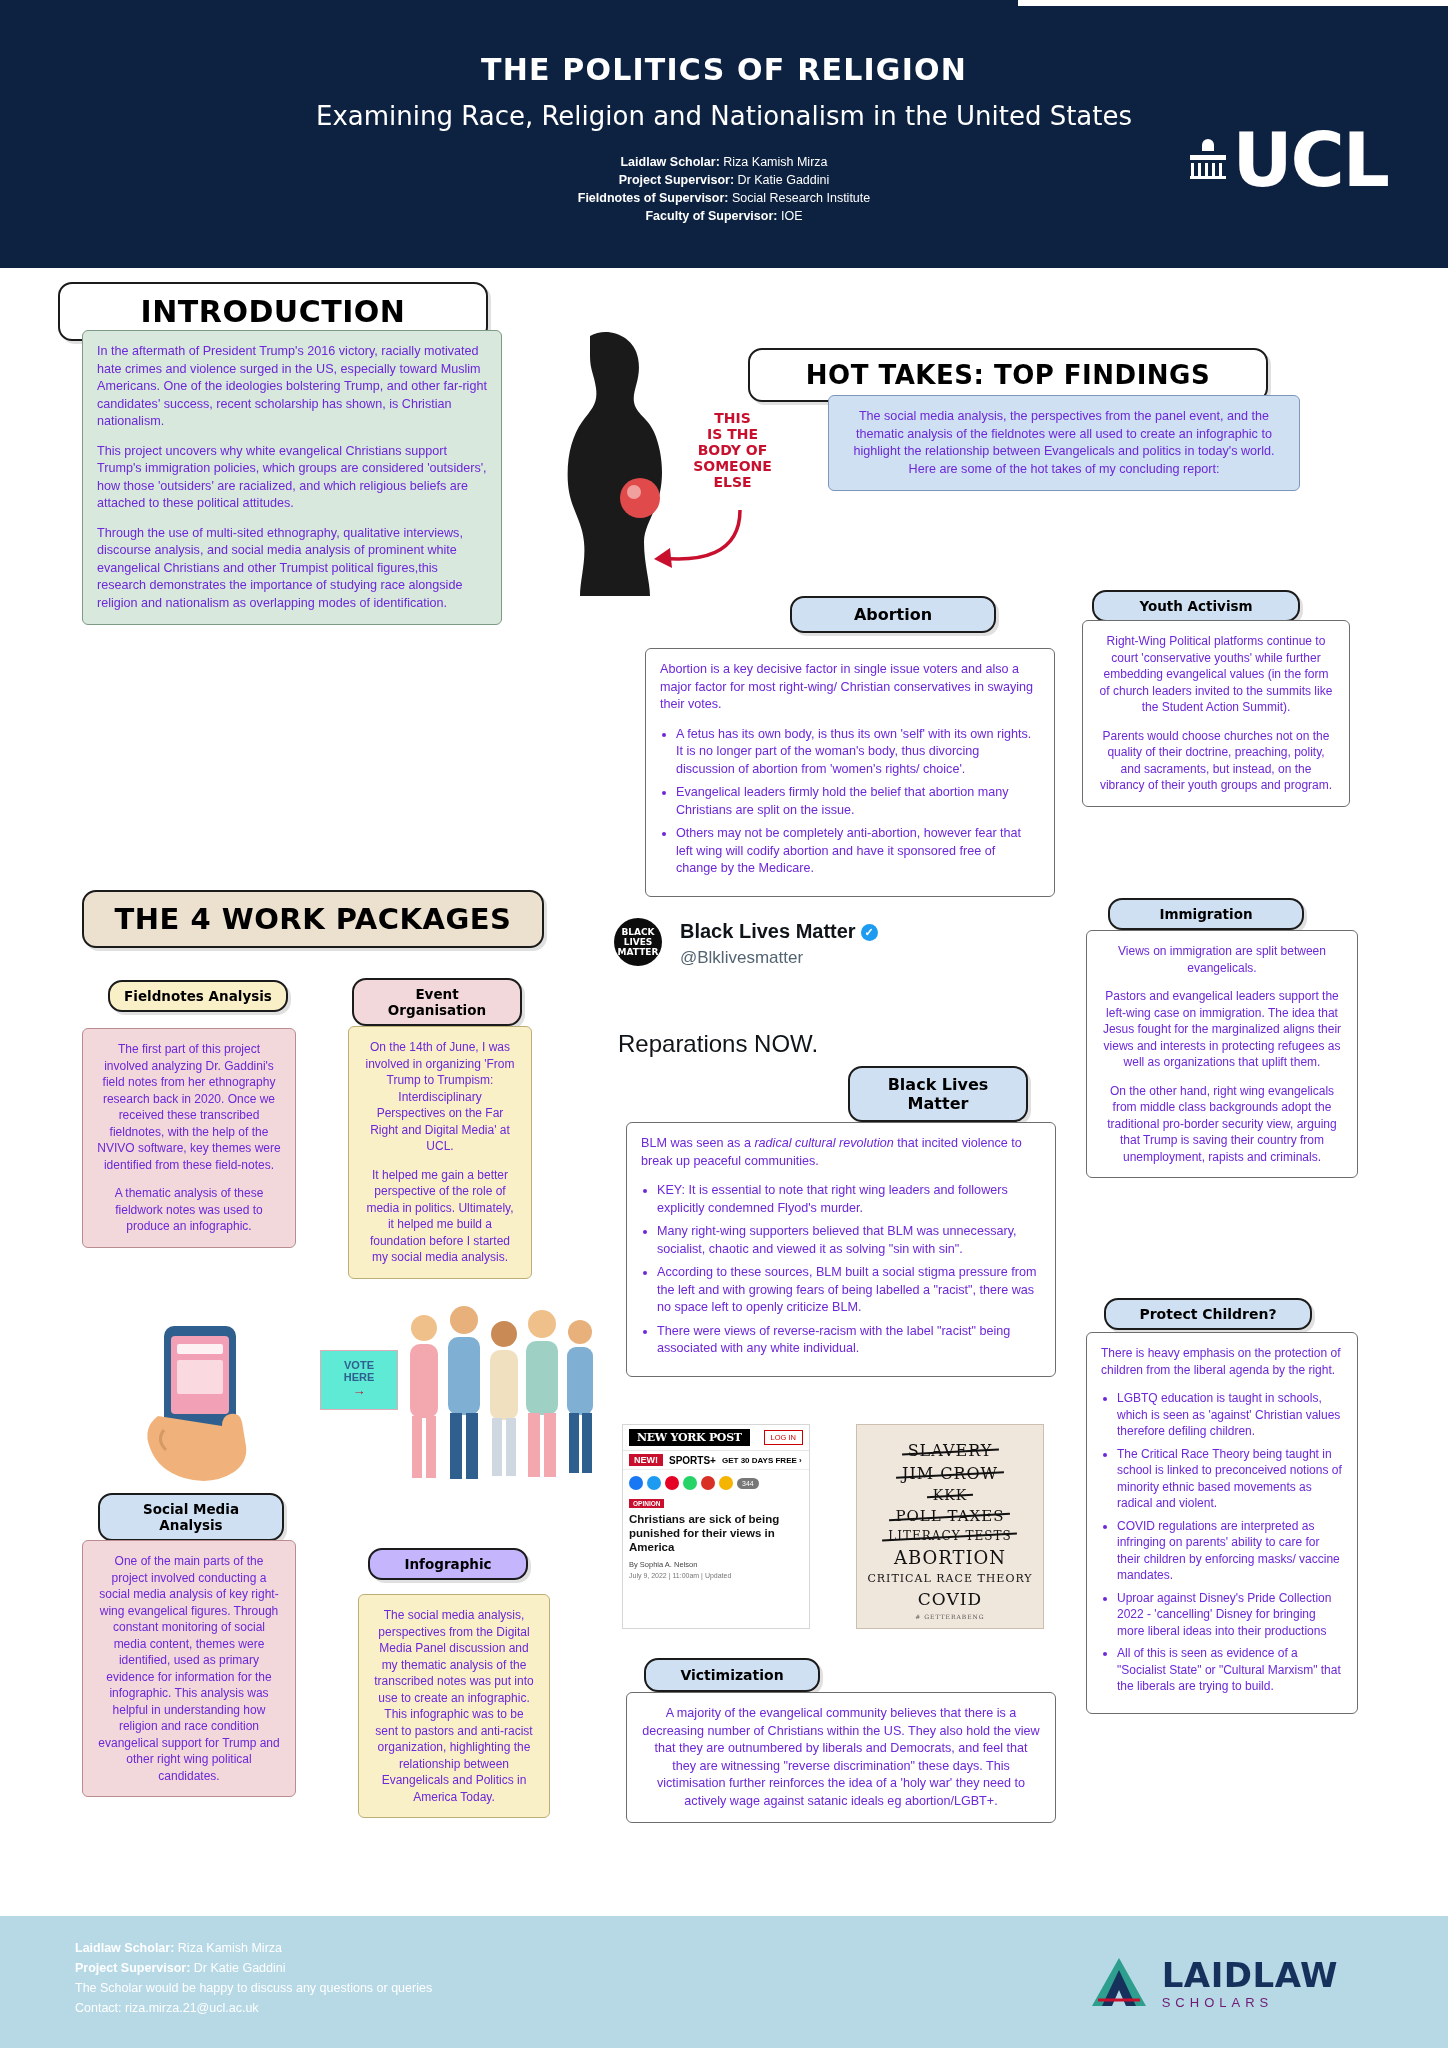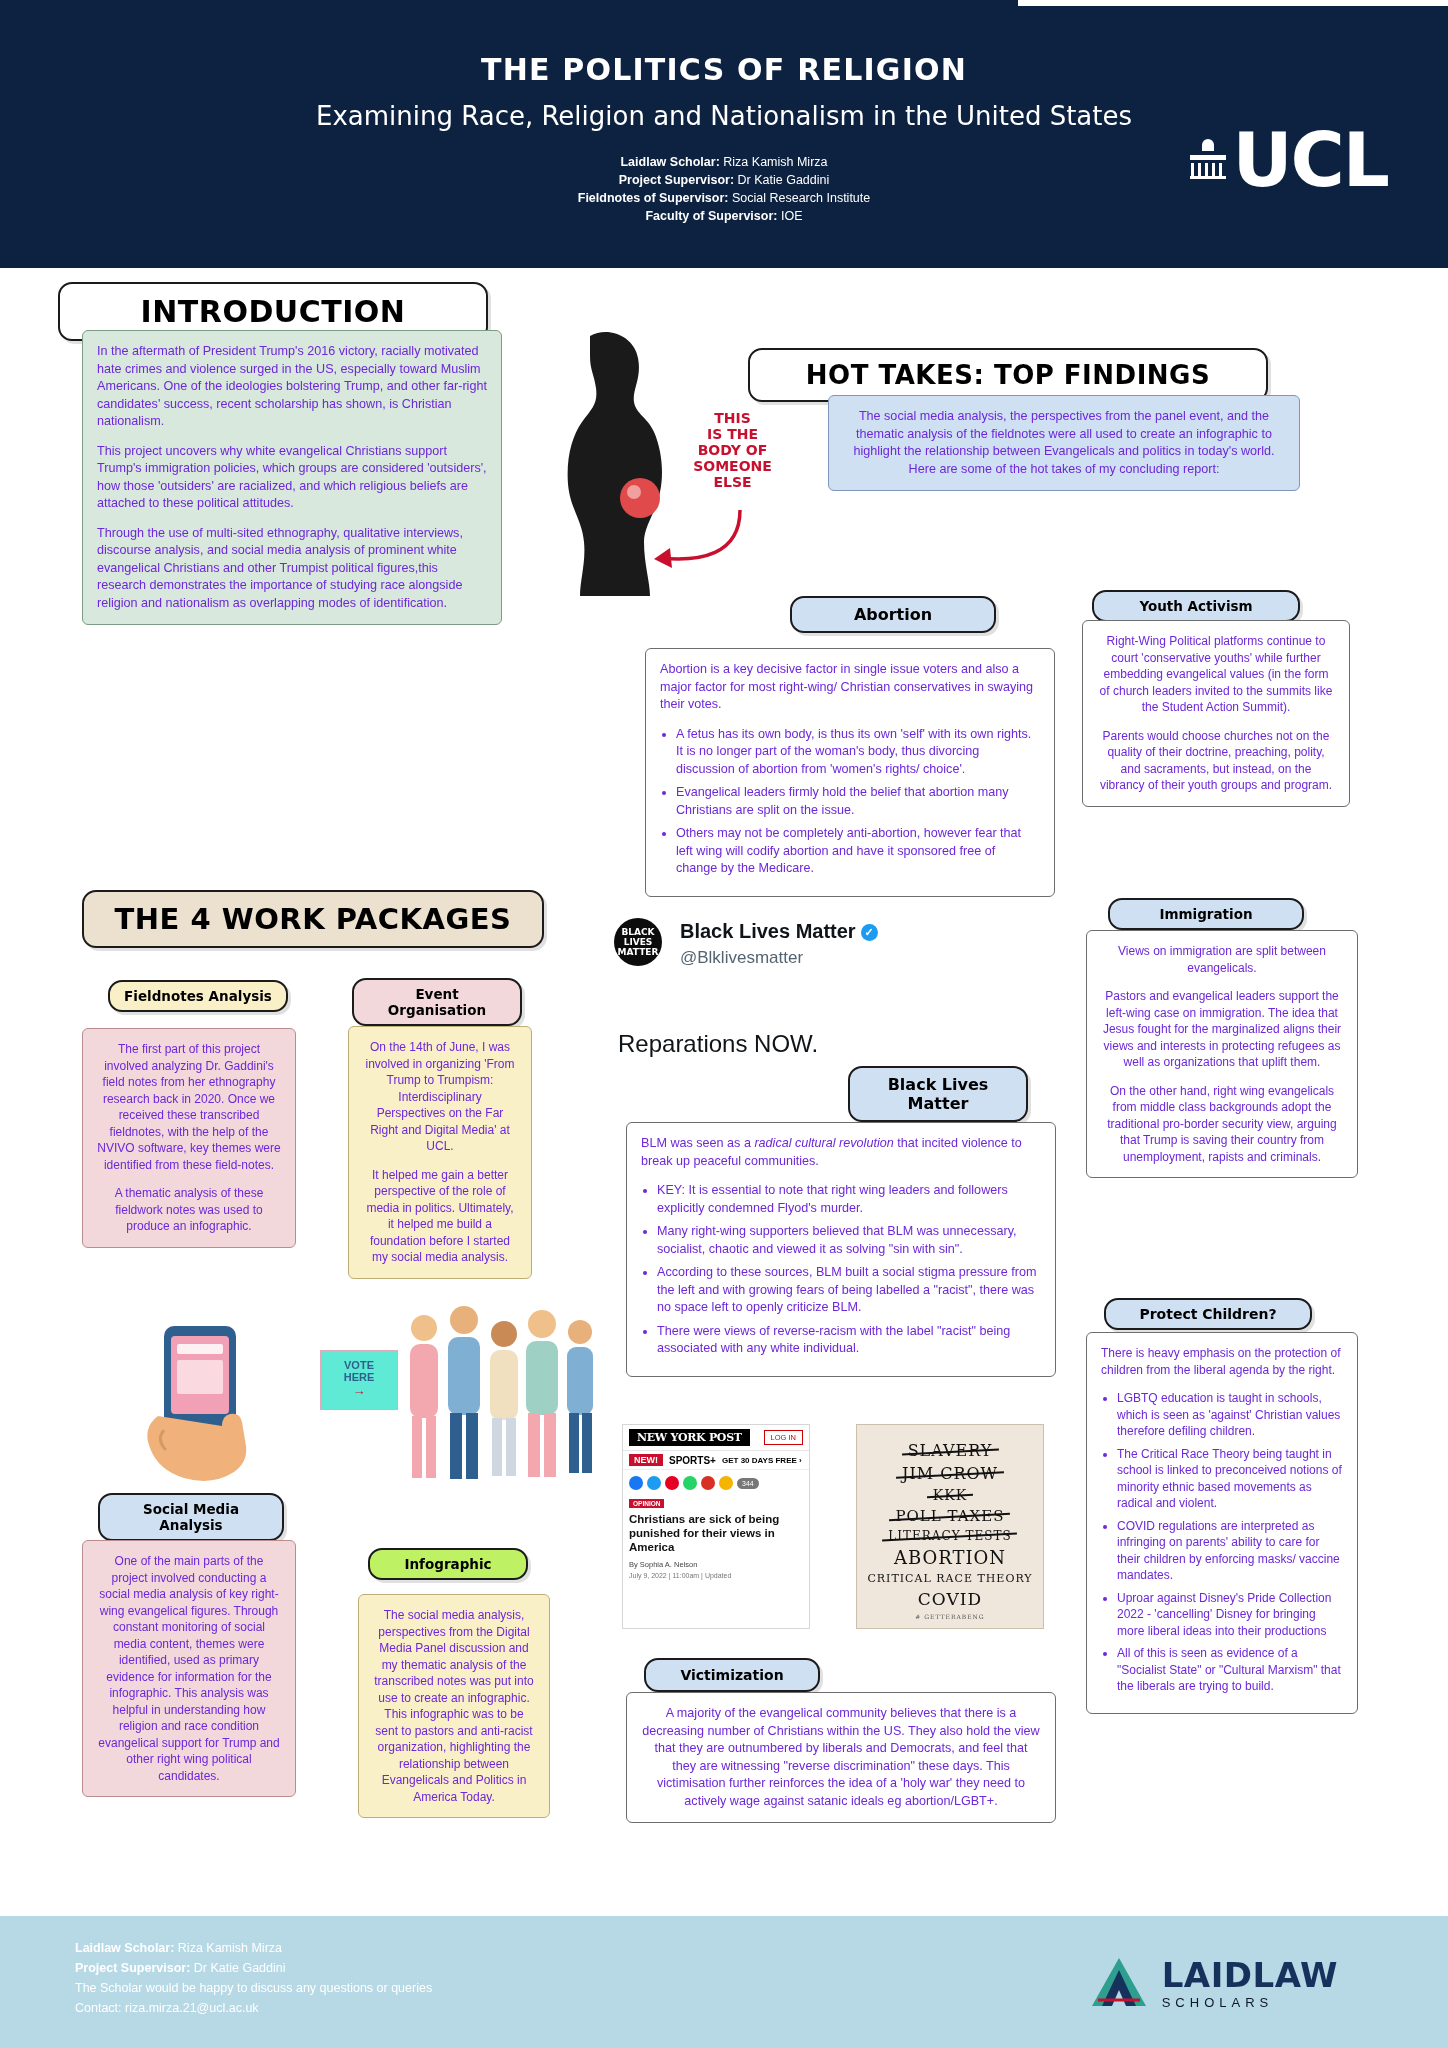--- a/index.html
+++ b/index.html
@@ -82,21 +82,21 @@
     position:absolute; left:75px; top:22px; font-size:12.5px; line-height:20px; color:#ffffff;
   }
   .footer-text b { font-weight:bold; }
   .laidlaw {
     position:absolute; right:110px; top:40px; display:flex; align-items:center;
   }
   .laidlaw-mark { width:58px; height:54px; margin-right:14px; position:relative; }
   .laidlaw-txt { line-height:1; }
   .laidlaw-main { font-size:34px; font-weight:bold; color:#16325c; letter-spacing:0.5px;
     font-family:"DejaVu Sans", sans-serif; }
-  .laidlaw-sub { font-size:13px; letter-spacing:5px; color:#0f172a; margin-top:4px; }
+  .laidlaw-sub { font-size:13px; letter-spacing:5px; color:#701a75; margin-top:4px; }
 
   
   .blm-avatar {
     position:absolute; width:48px; height:48px; border-radius:50%;
     background:#0c0c0c; color:#fff; font-weight:bold; font-size:9px;
     display:flex; align-items:center; justify-content:center; text-align:center;
     line-height:10px; font-family:"DejaVu Sans", sans-serif;
   }
   .blm-name { position:absolute; font-size:20px; font-weight:bold; color:#0f1419; }
   .blm-handle { position:absolute; font-size:17px; color:#536471; }
@@ -239,21 +239,21 @@
   <p>It helped me gain a better perspective of the role of media in politics. Ultimately, it helped me build a foundation before I started my social media analysis.</p>
 </div>
 
 <div class="banner small" style="left:98px; top:1493px; width:186px; background:#cfe0f2;">
   <span>Social Media Analysis</span>
 </div>
 <div class="card center" style="left:82px; top:1540px; width:214px; background:#f2d8da; border-color:#b98d90; font-size:12px; line-height:16.5px;">
   <p>One of the main parts of the project involved conducting a social media analysis of key right-wing evangelical figures. Through constant monitoring of social media content, themes were identified, used as primary evidence for information for the infographic. This analysis was helpful in understanding how religion and race condition evangelical support for Trump and other right wing political candidates.</p>
 </div>
 
-<div class="banner small" style="left:368px; top:1548px; width:160px; background:#bef264;">
+<div class="banner small" style="left:368px; top:1548px; width:160px; background:#c4b5fd;">
   <span>Infographic</span>
 </div>
 <div class="card center" style="left:358px; top:1594px; width:192px; background:#faf0c8; border-color:#bdae77; font-size:12px; line-height:16.5px;">
   <p>The social media analysis, perspectives from the Digital Media Panel discussion and my thematic analysis of the transcribed notes was put into use to create an infographic. This infographic was to be sent to pastors and anti-racist organization, highlighting the relationship between  Evangelicals and Politics in America Today.</p>
 </div>
 
 <svg class="phone-illu" style="left:128px; top:1320px;" width="150" height="170" viewBox="0 0 150 170">
   <rect x="36" y="6" width="72" height="104" rx="10" fill="#2f5f8f"></rect>
   <rect x="43" y="16" width="58" height="78" rx="4" fill="#f2a0b5"></rect>
   <rect x="49" y="24" width="46" height="10" rx="2" fill="#ffffff" opacity="0.85"></rect>

